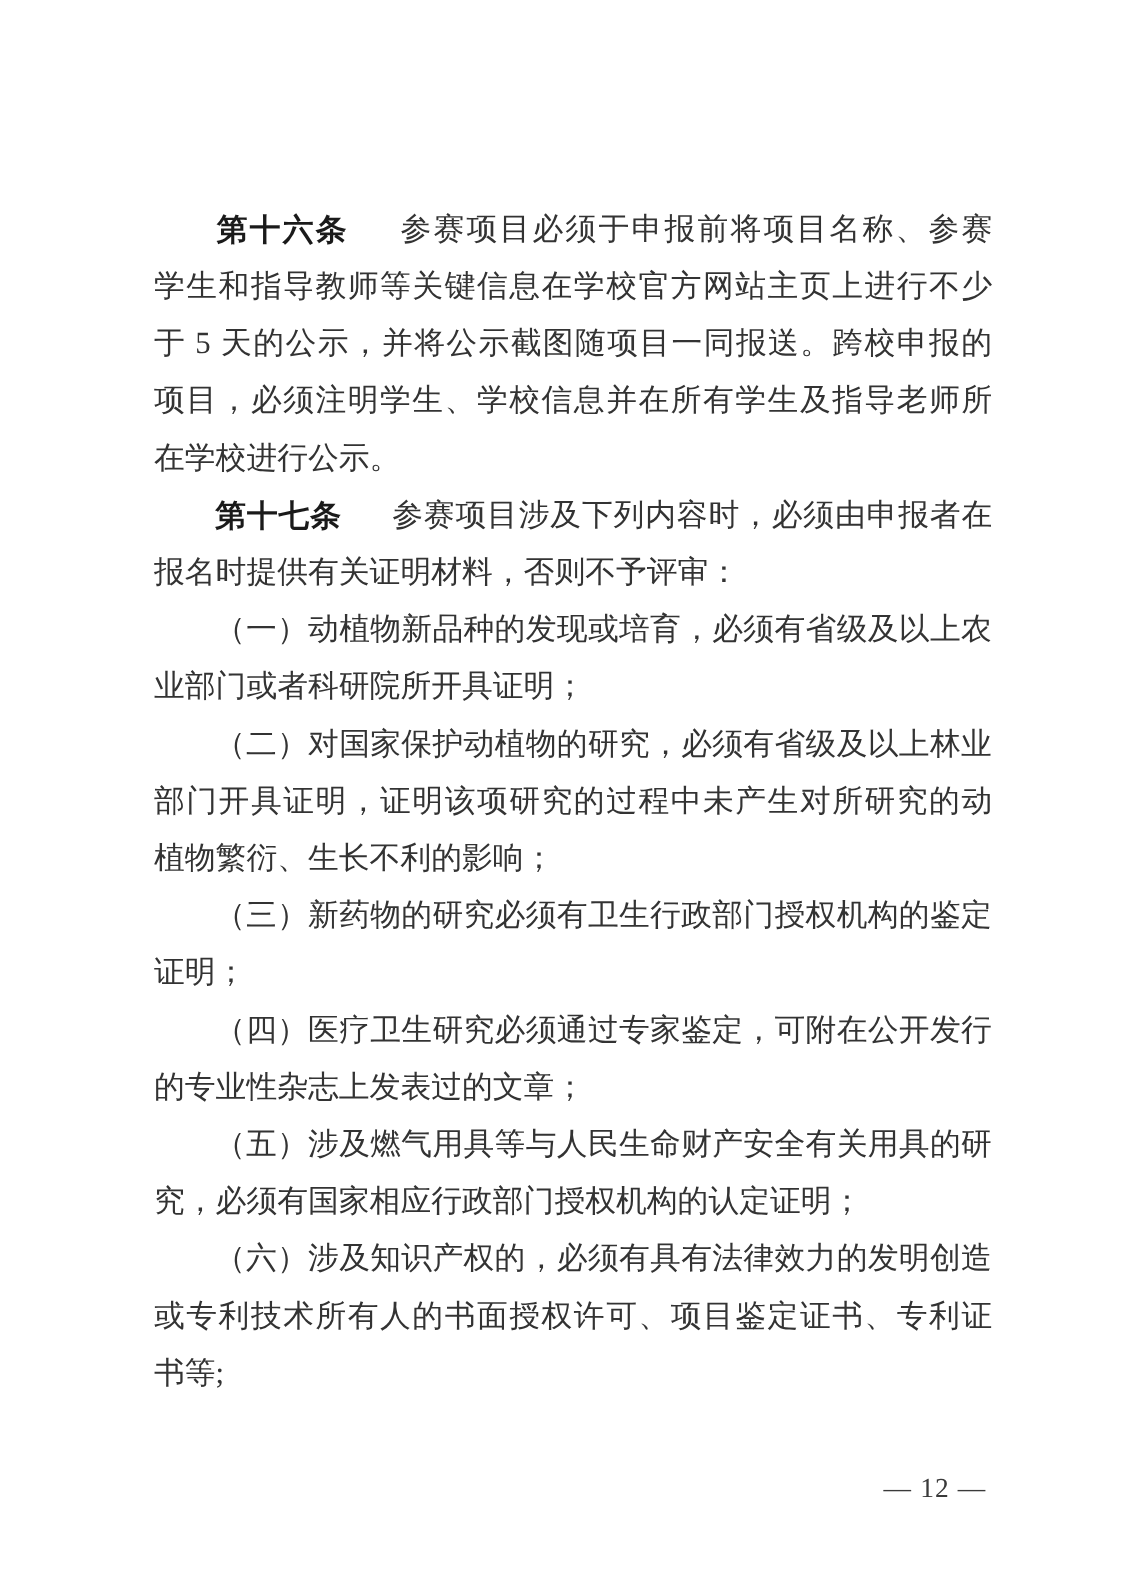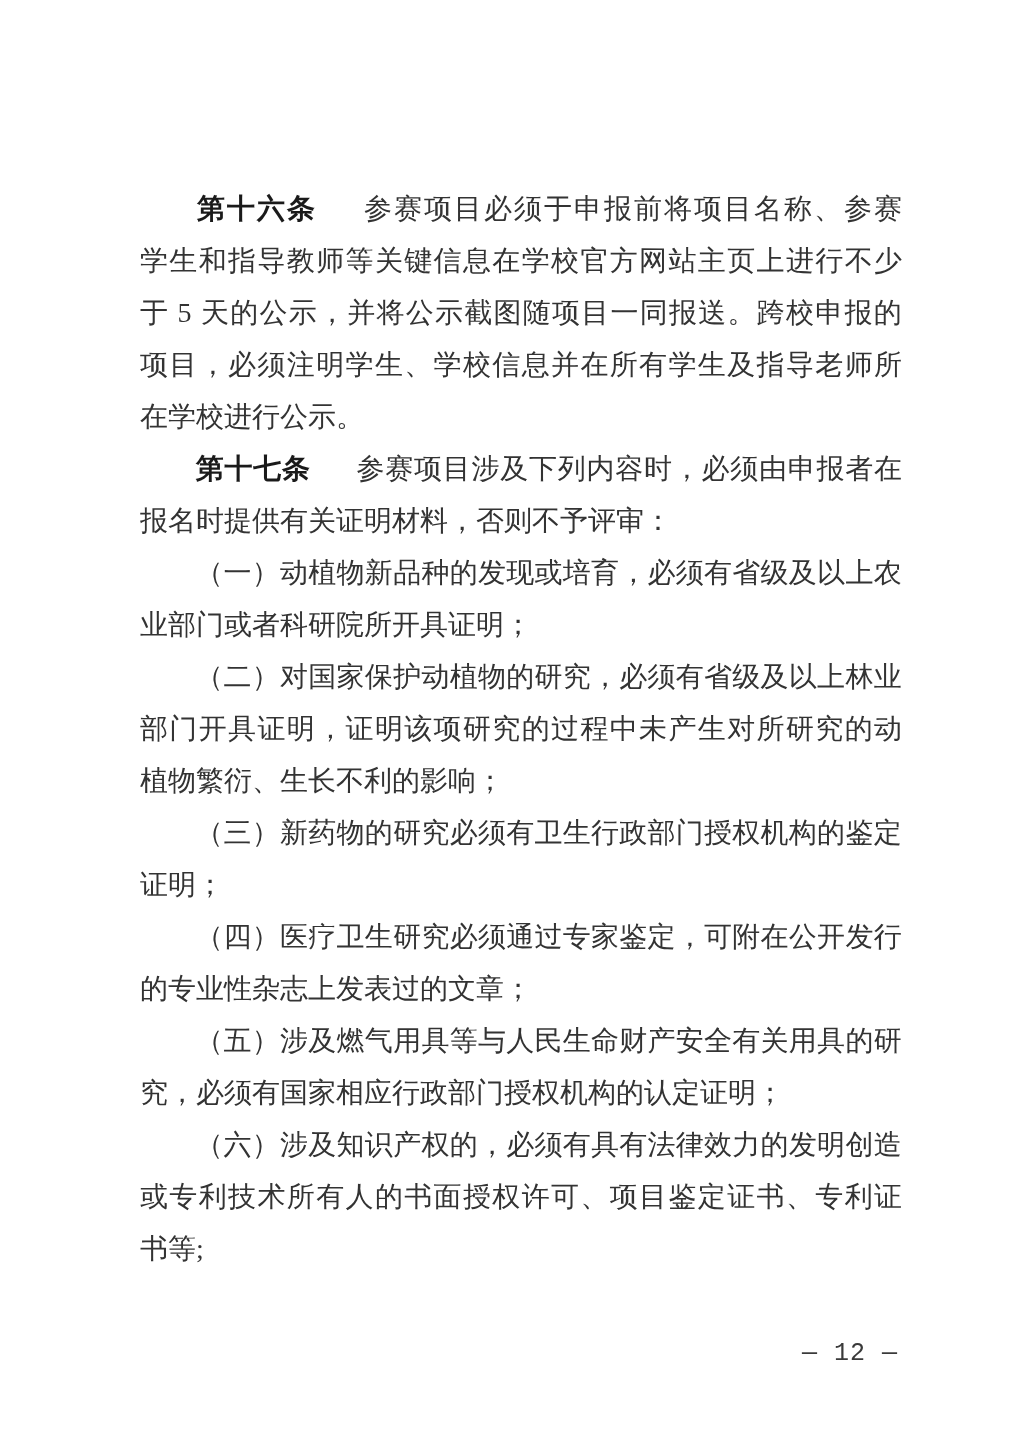--- a/index.html
+++ b/index.html
@@ -43,21 +43,20 @@
   .page-number {
     position: absolute;
     left: 780px;
     top: 1336px;
     width: 140px;
     text-align: center;
     font-size: 25px;
     line-height: 36px;
     color: #3a3a3a;
     letter-spacing: 1px;
-    font-family: Liberation Mono, monospace;
   }
 </style>
 </head>
 <body>
 
 <div class="page">
   <div class="text-block">
       <div class="para">
         <div class="line justify">
           <span class="indent"></span>

